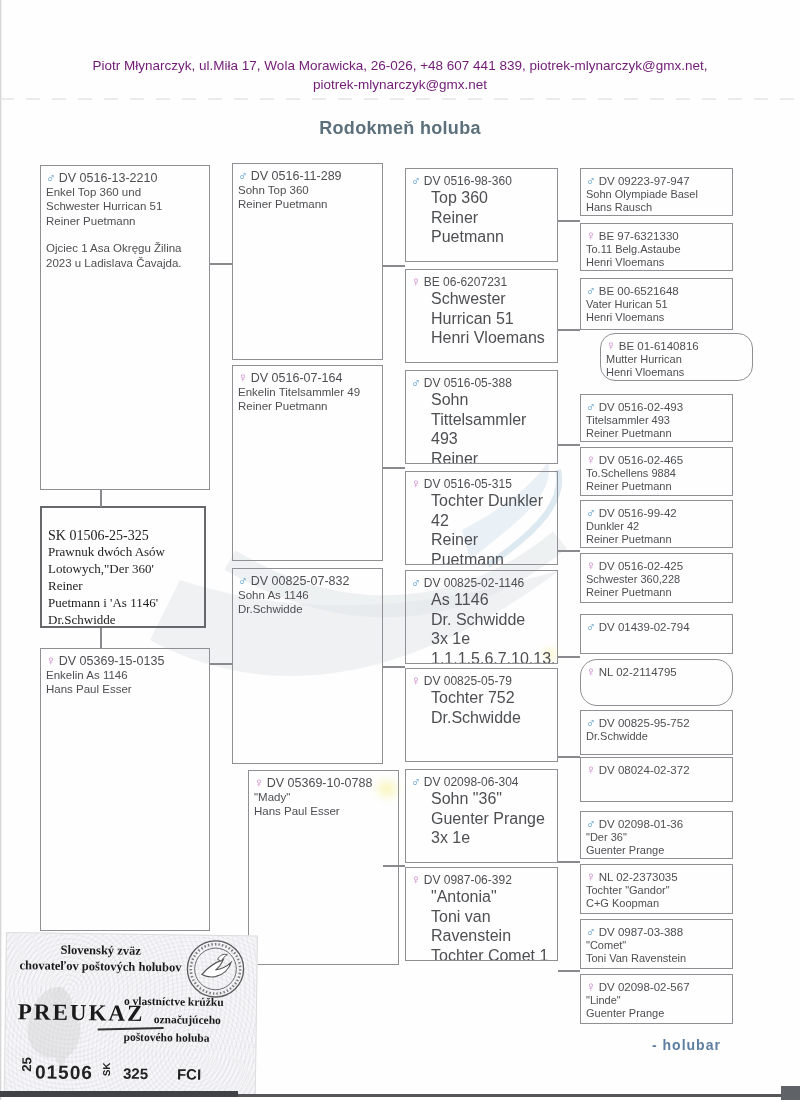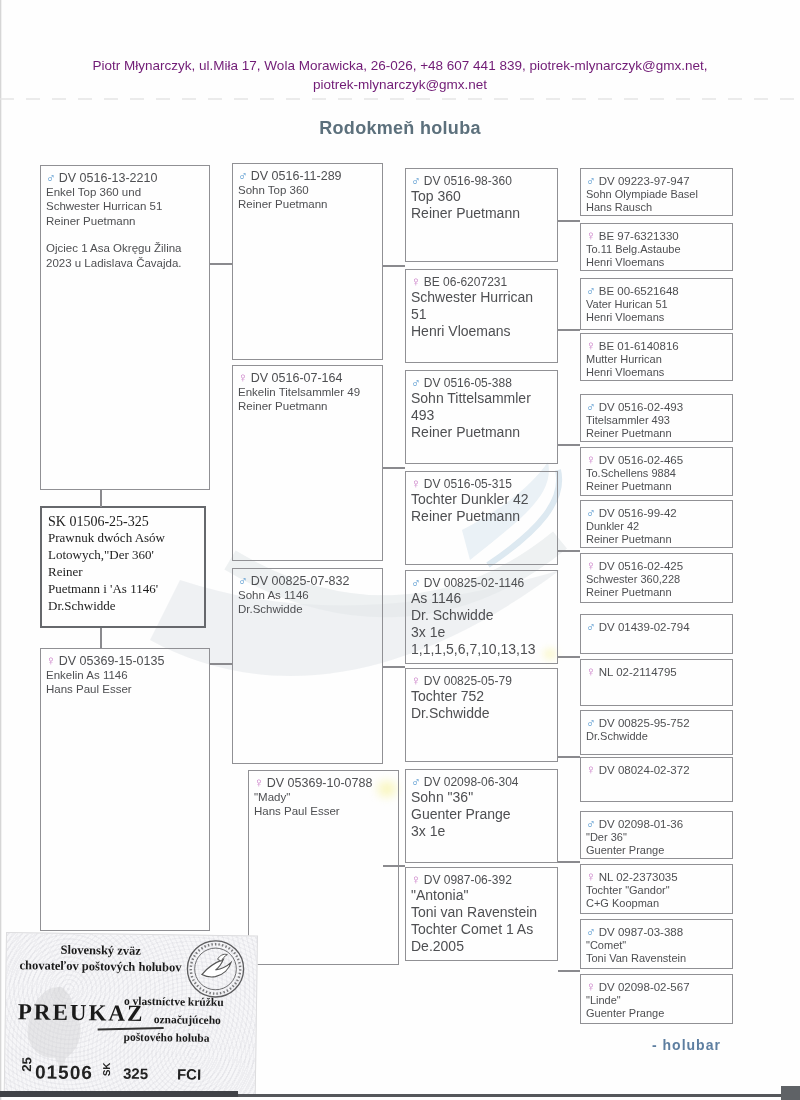--- a/index.html
+++ b/index.html
@@ -22,27 +22,27 @@
   .ydot{position:absolute;border-radius:50%;filter:blur(3px);z-index:0;}
   
   #tree{position:absolute;left:0;top:0;width:800px;height:1100px;z-index:1;}
   .pbox{position:absolute;box-sizing:border-box;border:1.5px solid #909094;
     padding:4px 5px 2px 5px;overflow:hidden;background:transparent;}
   .pbox .ring{white-space:nowrap;}
   .g1 .ring,.g2 .ring{font-size:12.5px;}
   .g3 .ring{font-size:12px;}
   .g4 .ring{font-size:11.5px;}
   .g1 .bline,.g2 .bline{font-size:11.5px;line-height:1.25;min-height:13px;}
-  .g3 .bline{font-size:14px;line-height:1.22;min-height:12px;}
+  .g3 .bline{font-size:16px;line-height:1.22;min-height:12px;margin-left:20px;}
   .g4 .bline{font-size:11px;line-height:1.18;min-height:11px;}
   .sex{font-weight:bold;margin-right:3px;font-size:13px;}
   .sex.m{color:#5b9bd0;}
   .sex.f{color:#c46ec0;}
   .subject{position:absolute;left:40px;top:506px;width:166px;height:122px;
-    box-sizing:border-box;border:2px solid #66686c;padding:6px 6px;
+    box-sizing:border-box;border:2px solid #66686c;padding:20px 6px;
     font-family:"Liberation Serif", serif;color:#1c1c1c;background:transparent;z-index:1;}
   .subject .sring{font-size:14px;}
   .subject .sline{font-size:13px;line-height:1.3;}
   .conn{position:absolute;background:#8a8a8e;z-index:1;}
   
   .card{position:absolute;left:6px;top:932px;width:250px;height:158px;
     transform:rotate(0.8deg);transform-origin:left top;
     background-color:#f6f6f8;
     background-image:
       repeating-radial-gradient(circle at 25% 35%, rgba(190,190,200,.16) 0 1.5px, transparent 1.5px 4.5px),
@@ -189,21 +189,21 @@
     <div class="pbox g4" style="left: 580px; top: 223px; width: 153px; height: 48px;">
       <div class="ring"><span class="sex f">♀</span><span>BE 97-6321330</span></div>
       <div class="bline">To.11 Belg.Astaube</div>
       <div class="bline">Henri Vloemans</div>
     </div>
     <div class="pbox g4" style="left: 580px; top: 278px; width: 153px; height: 52px;">
       <div class="ring"><span class="sex m">♂</span><span>BE 00-6521648</span></div>
       <div class="bline">Vater Hurican 51</div>
       <div class="bline">Henri Vloemans</div>
     </div>
-    <div class="pbox g4" style="left: 580px; top: 333px; width: 153px; height: 48px;">
+    <div class="pbox g4" style="left: 600px; top: 333px; width: 153px; height: 48px; border-radius: 15px;">
       <div class="ring"><span class="sex f">♀</span><span>BE 01-6140816</span></div>
       <div class="bline">Mutter Hurrican</div>
       <div class="bline">Henri Vloemans</div>
     </div>
     <div class="pbox g4" style="left: 580px; top: 394px; width: 153px; height: 48px;">
       <div class="ring"><span class="sex m">♂</span><span>DV 0516-02-493</span></div>
       <div class="bline">Titelsammler 493</div>
       <div class="bline">Reiner Puetmann</div>
     </div>
     <div class="pbox g4" style="left: 580px; top: 447px; width: 153px; height: 49px;">
@@ -217,21 +217,21 @@
       <div class="bline">Reiner Puetmann</div>
     </div>
     <div class="pbox g4" style="left: 580px; top: 553px; width: 153px; height: 50px;">
       <div class="ring"><span class="sex f">♀</span><span>DV 0516-02-425</span></div>
       <div class="bline">Schwester 360,228</div>
       <div class="bline">Reiner Puetmann</div>
     </div>
     <div class="pbox g4" style="left: 580px; top: 614px; width: 153px; height: 40px;">
       <div class="ring"><span class="sex m">♂</span><span>DV 01439-02-794</span></div>
     </div>
-    <div class="pbox g4" style="left: 580px; top: 659px; width: 153px; height: 47px;">
+    <div class="pbox g4" style="left: 580px; top: 659px; width: 153px; height: 47px; border-radius: 17px;">
       <div class="ring"><span class="sex f">♀</span><span>NL 02-2114795</span></div>
     </div>
     <div class="pbox g4" style="left: 580px; top: 710px; width: 153px; height: 45px;">
       <div class="ring"><span class="sex m">♂</span><span>DV 00825-95-752</span></div>
       <div class="bline">Dr.Schwidde</div>
     </div>
     <div class="pbox g4" style="left: 580px; top: 757px; width: 153px; height: 45px;">
       <div class="ring"><span class="sex f">♀</span><span>DV 08024-02-372</span></div>
     </div>
     <div class="pbox g4" style="left: 580px; top: 811px; width: 153px; height: 48px;">

